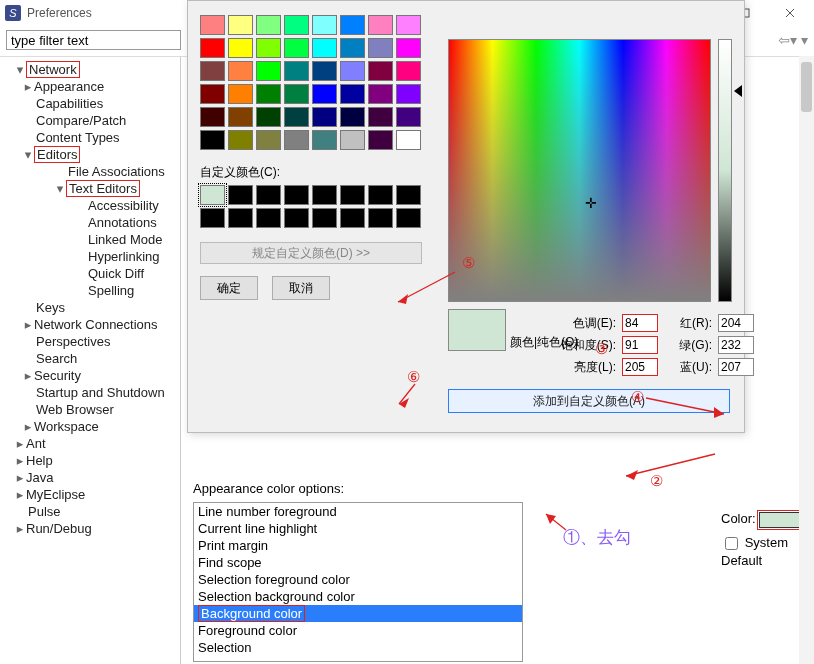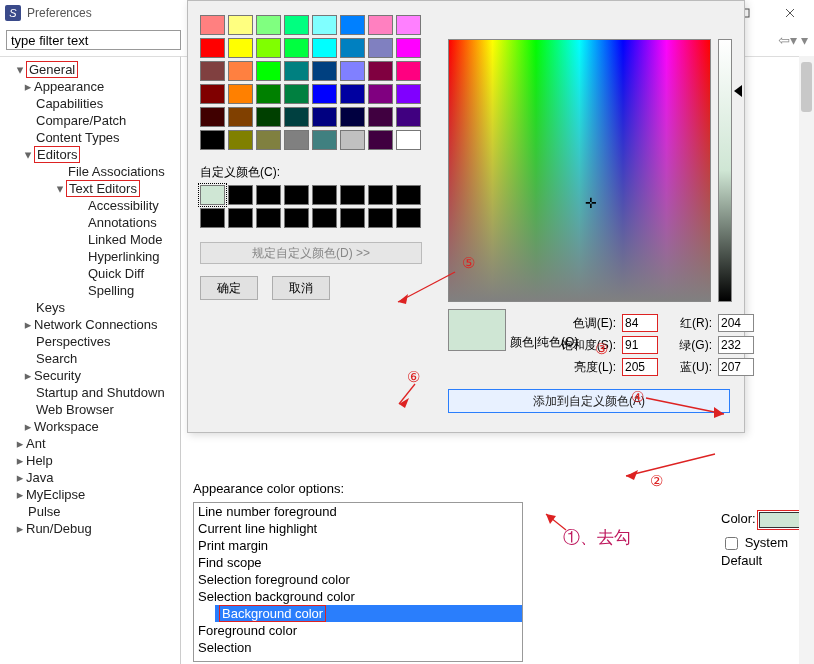--- a/index.html
+++ b/index.html
@@ -43,21 +43,21 @@
   .tree-item .exp {
     display:inline-block;width:12px;text-align:center;margin-left:-14px;color:#666;
   }
   .boxed { border:1px solid #d22; padding:0 2px; }
   .editor-pane { flex:1; border-left:1px solid #ccc; border-top:1px solid #ddd; padding:10px 12px; position:relative; }
   .section-title{ margin:0 0 6px 0; }
   .option-list {
     border:1px solid #999; width:330px; height:160px; overflow:auto; font-size:13px;
   }
   .option-list div{ padding:1px 4px; }
-  .option-list .sel{ background:#2a7efc; color:#fff;margin-left:21px; }
+  .option-list .sel{ background:#2a7efc; color:#fff; }
   .color-side { position:absolute; left:540px; top:454px; }
   .color-swatch{
     display:inline-block;width:46px;height:16px;background:#cfe6d4;border:1px solid #333;vertical-align:middle;
   }
   .sysdef{ margin-top:6px; }
   .sysdef input{vertical-align:middle;}
   
   .vscroll { position:absolute; right:0; top:30px; width:15px; bottom:0; background:#f3f3f3; }
   .vscroll .thumb{ position:absolute;left:2px;right:2px;top:6px;height:50px;background:#c8c8c8;border-radius:3px;}
 
@@ -111,21 +111,21 @@
     grid-template-columns:60px 36px 48px 36px; gap:4px 6px; font-size:12px; align-items:center;}
   .numgrid input{ width:36px;height:18px;border:1px solid #888;font-size:12px;text-align:left;padding:0 2px;}
   .numgrid .rb{ border:1px solid #d22; }
   .addbtn-row{ position:absolute; left:260px; top:388px; }
   .addbtn{
     width:282px;height:24px;border:1px solid #2a7efc;background:#e8f1ff;font-size:12px;
     display:flex;align-items:center;justify-content:center;color:#222;
   }
 
   
-  .anno{ position:absolute; color:#be185d; font-size:16px; pointer-events:none;}
+  .anno{ position:absolute; color:#8b5cf6; font-size:16px; pointer-events:none;}
   .circnum{ color:#d22; font-size:15px; }
   svg.arrow{ position:absolute; pointer-events:none; overflow:visible;}
   svg.arrow line,svg.arrow path{ stroke:#d22; stroke-width:1.3; fill:none;}
   svg.arrow polygon{ fill:#d22; }
 
   .boxed-color .color-swatch{ outline:1px solid #d22; outline-offset:1px;}
 </style>
 </head>
 <body>
 
@@ -153,21 +153,21 @@
   </div>
 
   <div class="pref-body">
     <div class="filter-row">
       <input class="filter-input" value="type filter text" style="">
       <span class="toolbar-dd">⇦▾ ▾</span>
     </div>
 
     <div class="content-area">
       <div class="tree-pane">
-        <div class="tree-item ind0"><span class="exp">▾</span><span class="boxed">General</span></div>
+        <div class="tree-item ind0"><span class="exp">▾</span><span class="boxed">Network</span></div>
         <div class="tree-item ind1"><span class="exp">▸</span><span>Appearance</span></div>
         <div class="tree-item ind1"><span>Capabilities</span></div>
         <div class="tree-item ind1"><span>Compare/Patch</span></div>
         <div class="tree-item ind1"><span>Content Types</span></div>
         <div class="tree-item ind1"><span class="exp">▾</span><span class="boxed">Editors</span></div>
         <div class="tree-item ind2"><span>File Associations</span></div>
         <div class="tree-item ind2"><span class="exp">▾</span><span class="boxed">Text Editors</span></div>
         <div class="tree-item ind3"><span>Accessibility</span></div>
         <div class="tree-item ind3"><span>Annotations</span></div>
         <div class="tree-item ind3"><span>Linked Mode</span></div>

